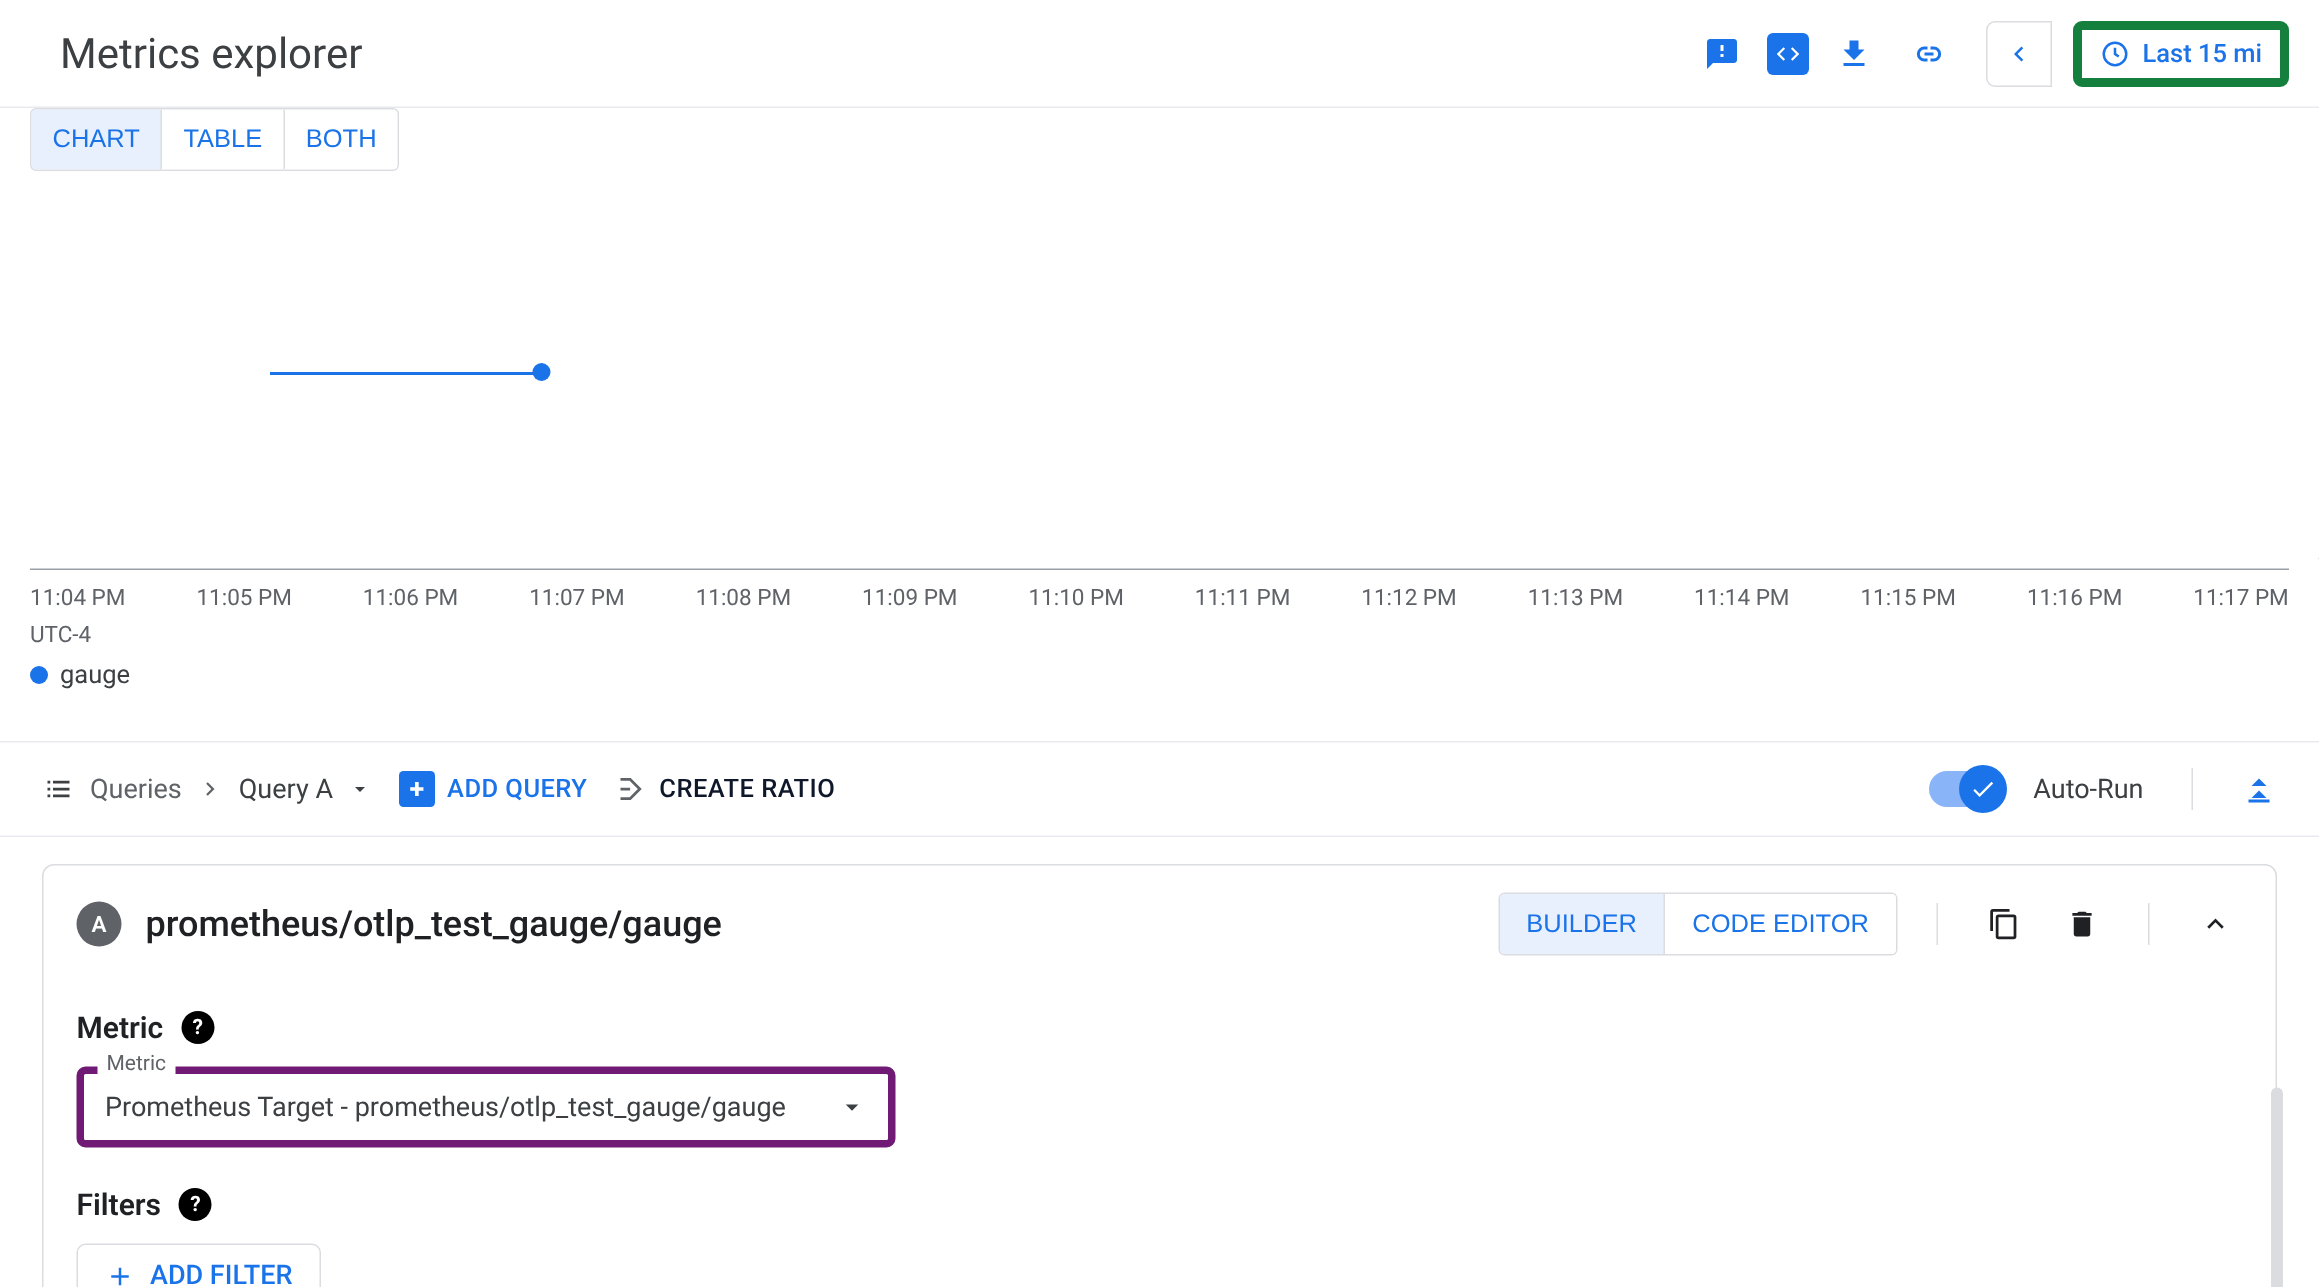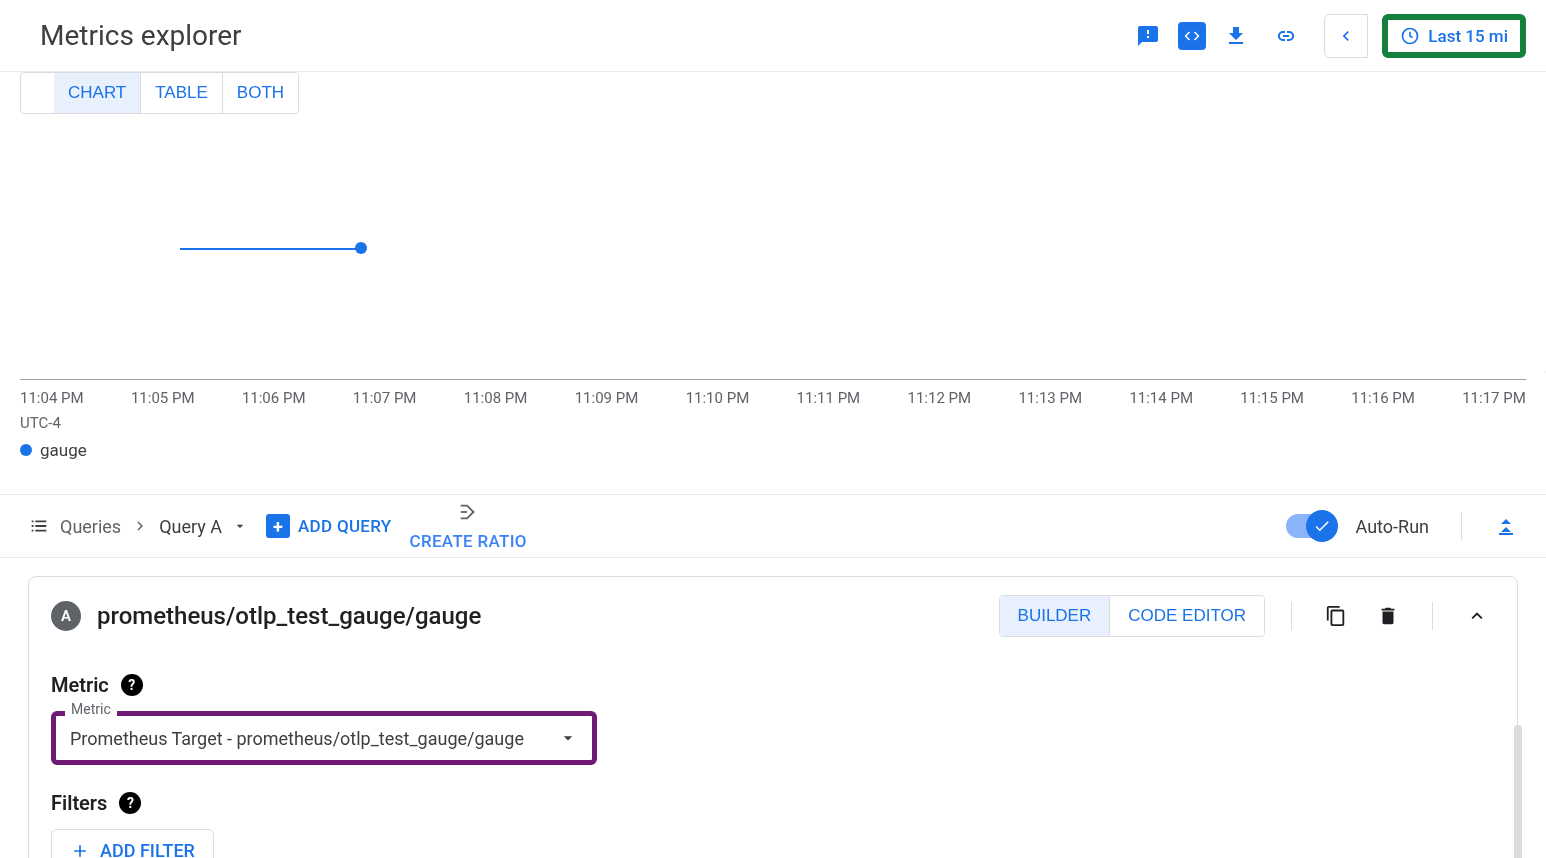--- a/index.html
+++ b/index.html
@@ -5,39 +5,39 @@
   * { box-sizing: border-box; margin: 0; padding: 0; }
   body { font-family: "Google Sans", Roboto, Arial, sans-serif; color: #202124; background:#fff; width:1546px; }
   .header { display:flex; align-items:center; justify-content:space-between; padding:8px 20px 8px 40px; border-bottom:1px solid #e8eaed; height:72px;}
   .title { font-size:28px; font-weight:400; color:#3c4043;}
   .header-actions { display:flex; align-items:center; gap:10px; }
   .icon-btn { width:40px; height:40px; display:flex; align-items:center; justify-content:center; color:#1a73e8; cursor:pointer; border-radius:4px;}
   .icon-btn.solid { background:#1a73e8; color:#fff; width:28px; height:28px; border-radius:4px;}
   .time-btn { display:flex; align-items:center; gap:8px; border:6px solid #15803d; border-radius:6px; padding:0 12px; height:44px; color:#1a73e8; font-size:17px; font-weight:500; cursor:pointer; margin-left:4px;}
   .nav-prev { border:1px solid #dadce0; border-radius:6px 0 0 6px; width:44px; height:44px; display:flex;align-items:center;justify-content:center; color:#1a73e8; cursor:pointer; margin-left:8px;}
   .tabs-row { position:relative; padding:0 20px; height:48px; display:flex; align-items:flex-start;}
-  .seg { display:inline-flex; border:1px solid #dadce0; border-radius:4px; overflow:hidden; margin-top:0;padding-left:33px;}
+  .seg { display:inline-flex; border:1px solid #dadce0; border-radius:4px; overflow:hidden; margin-top:0;}
   .seg button { border:none; background:#fff; padding:10px 14px; font-size:17px; font-weight:500; color:#1a73e8; cursor:pointer; border-right:1px solid #dadce0;}
   .seg button:last-child{border-right:none;}
   .seg button.active { background:#e8f0fe;}
   .chart-area { position:relative; height:260px; margin:0 20px 0 20px; border-bottom:1px solid #9aa0a6;}
   .yaxis { position:absolute; right:-28px; top:-8px; bottom:0; display:flex; flex-direction:column; justify-content:space-between; font-size:15px; color:#5f6368;}
   .xaxis { position:absolute; bottom:-28px; left:0; right:0; display:flex; justify-content:space-between; font-size:15px; color:#5f6368;}
   .tz { font-size:15px; color:#5f6368; margin:34px 0 0 20px;}
   .legend { display:flex; align-items:center; gap:8px; margin:8px 0 0 20px; font-size:17px; color:#3c4043;}
   .dot { width:12px; height:12px; border-radius:50%; background:#1a73e8;}
   .line-seg { position:absolute; height:2px; background:#1a73e8; top:128px; left:160px; width:180px;}
   .line-dot { position:absolute; width:12px; height:12px; border-radius:50%; background:#1a73e8; top:122px; left:335px;}
   .toolbar { display:flex; align-items:center; justify-content:space-between; padding:0 28px; height:64px; border-top:1px solid #e8eaed; border-bottom:1px solid #e8eaed; margin-top:34px;}
   .toolbar-left { display:flex; align-items:center; gap:18px; font-size:18px;}
   .crumb { display:flex; align-items:center; gap:10px; color:#3c4043;}
   .crumb-light { color:#5f6368;}
   .addq, .cratio { display:flex; align-items:center; gap:8px; color:#1a73e8; font-weight:500; font-size:17px; cursor:pointer; letter-spacing:.3px;}
   .addq .plus { width:24px; height:24px; background:#1a73e8; color:#fff; border-radius:3px; display:flex; align-items:center; justify-content:center; font-size:18px; font-weight:700;}
-  .cratio { color:#3b82f6;flex-direction:column;}
+  .cratio { color:#0f172a;}
   .toolbar-right { display:flex; align-items:center; gap:22px;}
   .switch { width:48px; height:24px; background:#8ab4f8; border-radius:12px; position:relative; cursor:pointer;}
   .switch .knob { position:absolute; right:-4px; top:-4px; width:32px; height:32px; border-radius:50%; background:#1a73e8; display:flex; align-items:center; justify-content:center; color:#fff;}
   .autorun { font-size:18px; color:#3c4043;}
   .collapse-all { color:#1a73e8; cursor:pointer;}
   .panel { margin:18px 28px; border:1px solid #dadce0; border-radius:8px; padding:0; }
   .panel-head { display:flex; align-items:center; justify-content:space-between; padding:18px 22px;}
   .panel-head-left { display:flex; align-items:center; gap:16px;}
   .avatar { width:30px; height:30px; border-radius:50%; background:#5f6368; color:#fff; display:flex; align-items:center; justify-content:center; font-size:15px; font-weight:600;}
   .panel-title { font-size:24px; font-weight:500; color:#202124;}

